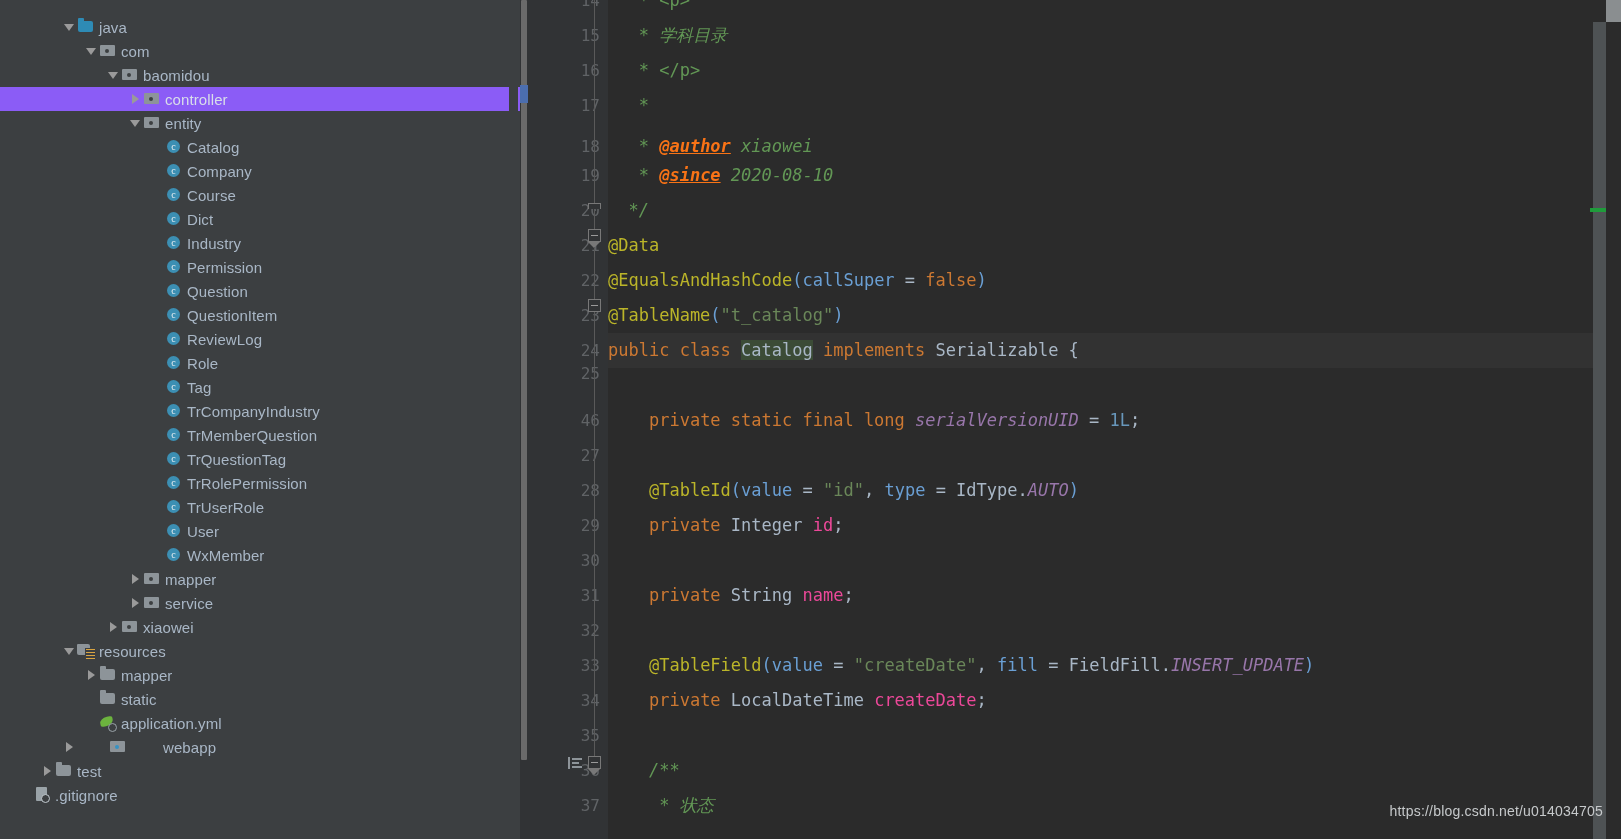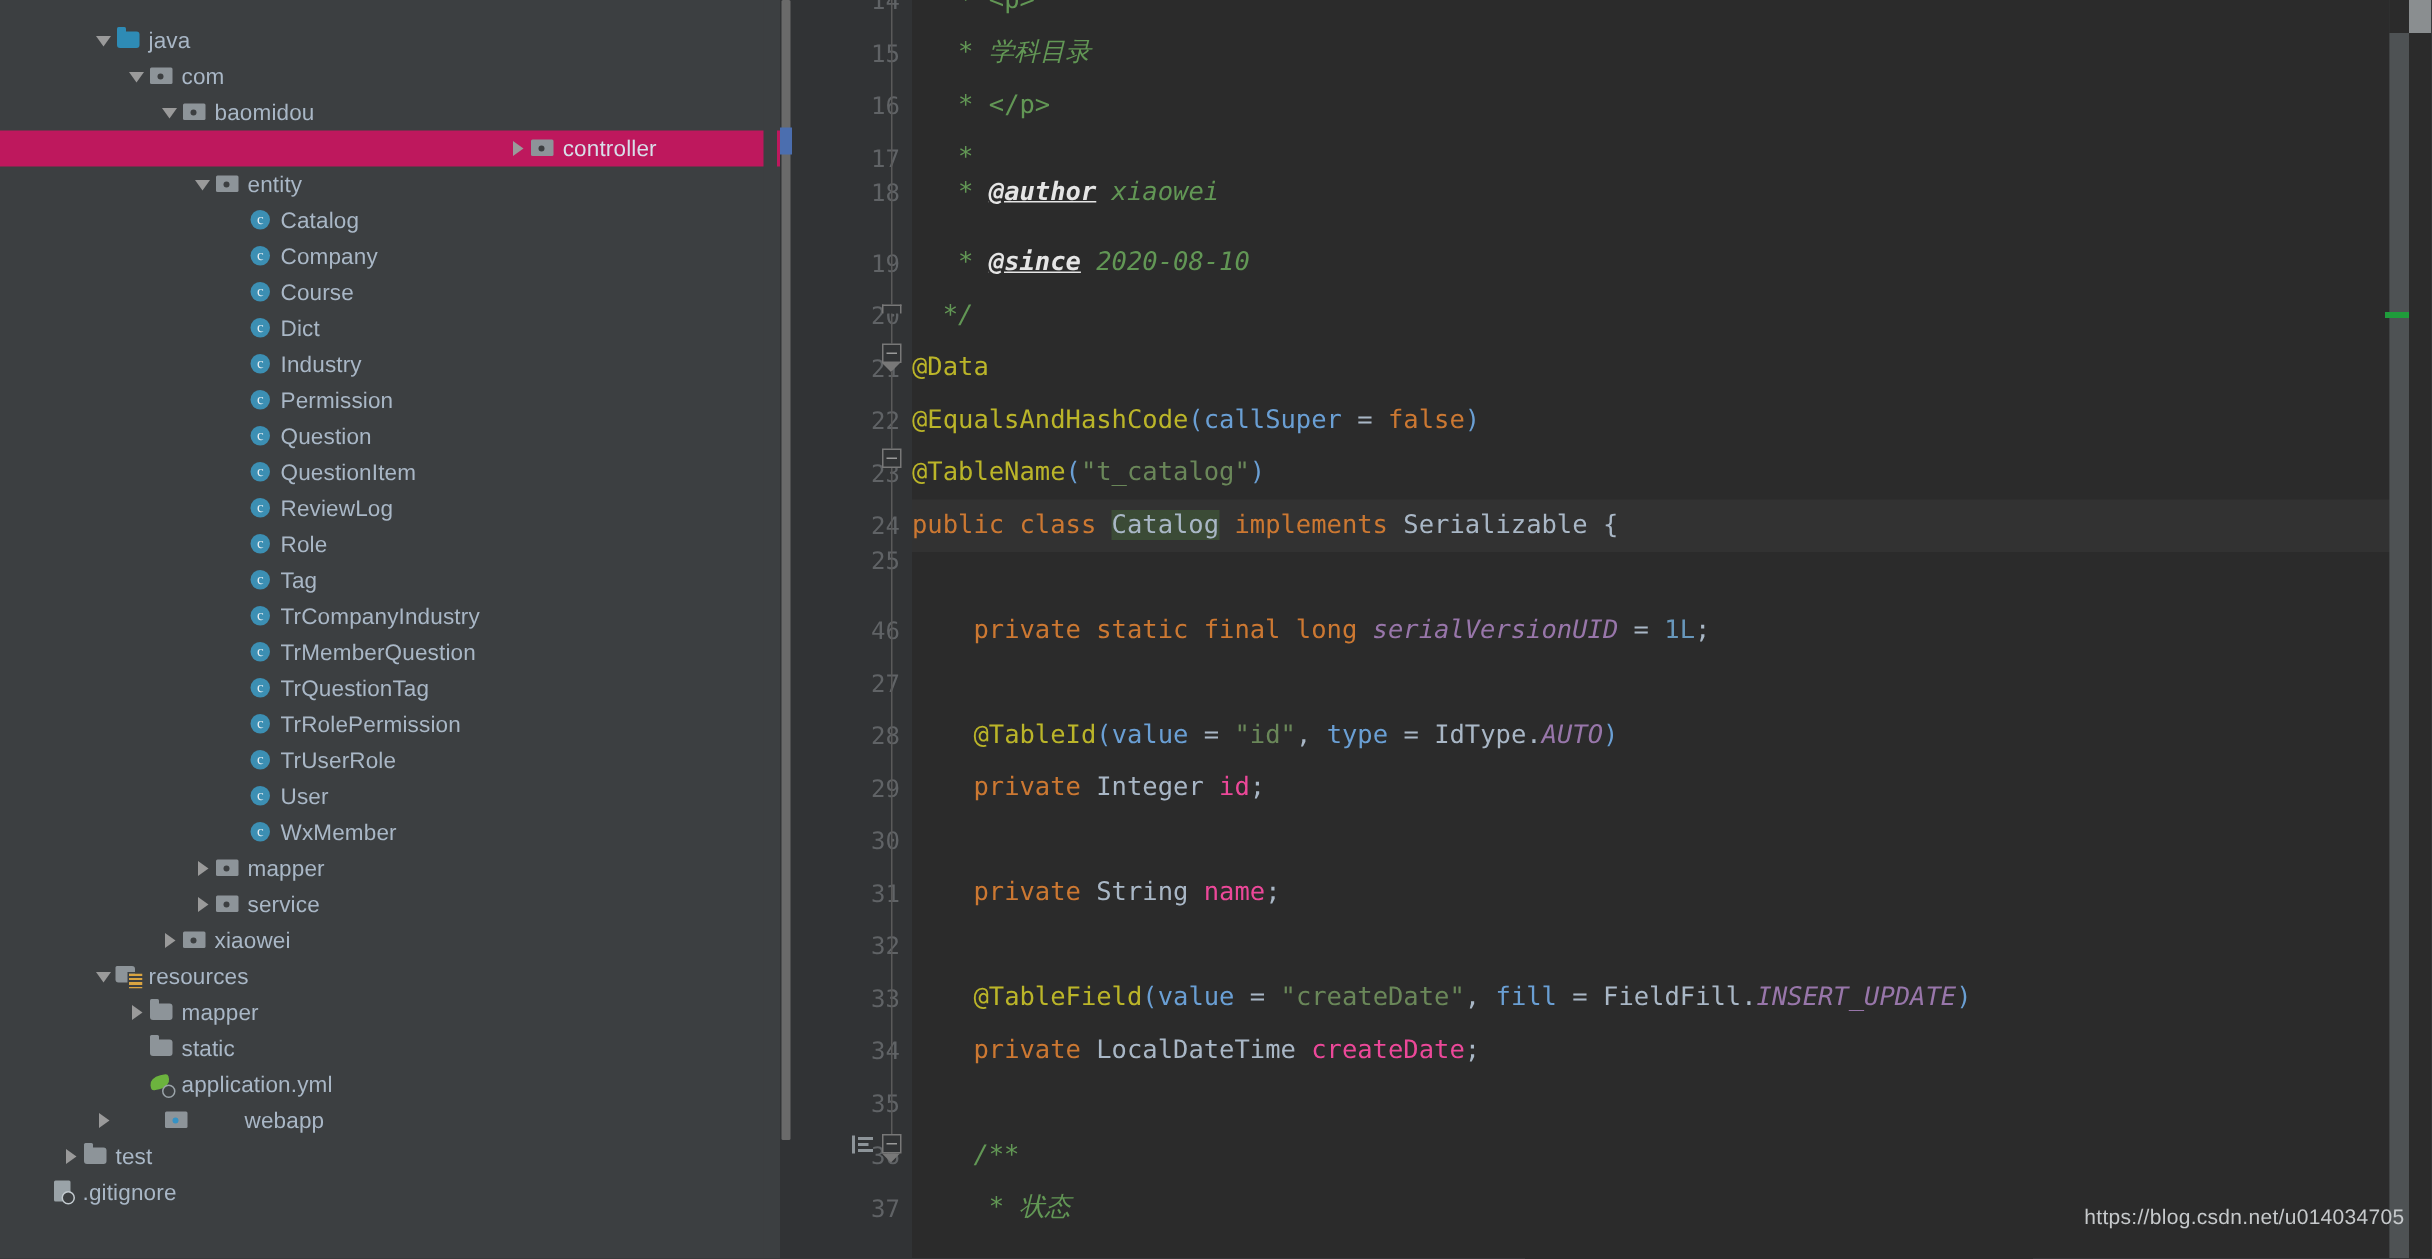--- a/index.html
+++ b/index.html
@@ -28,21 +28,21 @@
   }
   .tree-row {
     position: absolute;
     left: 0;
     width: 520px;
     height: 24px;
     display: flex;
     align-items: center;
     white-space: nowrap;
   }
-  .tree-row.selected { background: #be185d; justify-content: center; }
+  .tree-row.selected { background: #8b5cf6; }
   .tree-label {
     font-size: 15px;
     color: #a9b7c6;
     letter-spacing: 0.1px;
   }
   .tree-row.selected .tree-label { color: #d8dee9; }
 
   .arrow {
     width: 14px; height: 24px;
     display: inline-flex;
@@ -283,21 +283,21 @@
   .caret-line {
     position: absolute;
     left: 88px; right: 0;
     height: 35px;
     background: #323232;
   }
 
   
   .c-com   { color: #629755; font-style: italic; }
   .c-tag   { color: #629755; font-style: normal; }
-  .c-doctag{ color: #e5e5e5; font-style: italic; text-decoration: underline; font-weight: bold; }
+  .c-doctag{ color: #f97316; font-style: italic; text-decoration: underline; font-weight: bold; }
   .c-ann   { color: #bbb529; }
   .c-kw    { color: #cc7832; font-weight: normal; }
   .c-str   { color: #6a8759; }
   .c-num   { color: #6897bb; }
   .c-field { color: #ec4899; }
   .c-fieldi{ color: #9876aa; font-style: italic; }
   .c-ident { color: #a9b7c6; }
   .c-static{ color: #9876aa; font-style: italic; }
   .c-blue  { color: #6a9fd4; }
   .c-class { color: #a9b7c6; }
@@ -666,21 +666,21 @@
           <span class="code-text"><span class="c-com">   * </span><span class="c-com">学科目录</span></span>
         </div>
         <div class="code-line" style="top: 53px;">
           <span class="lineno">16</span>
           <span class="code-text"><span class="c-com">   * </span><span class="c-tag">&lt;/p&gt;</span></span>
         </div>
         <div class="code-line" style="top: 88px;">
           <span class="lineno">17</span>
           <span class="code-text"><span class="c-com">   *</span></span>
         </div>
-        <div class="code-line" style="top: 111px; text-decoration: underline;">
+        <div class="code-line" style="top: 129px; text-decoration: underline;">
           <span class="lineno">18</span>
           <span class="code-text"><span class="c-com">   * </span><span class="c-doctag">@author</span><span class="c-com"> xiaowei</span></span>
         </div>
         <div class="code-line" style="top: 158px;">
           <span class="lineno">19</span>
           <span class="code-text"><span class="c-com">   * </span><span class="c-doctag">@since</span><span class="c-com"> 2020-08-10</span></span>
         </div>
         <div class="code-line" style="top: 193px;">
           <span class="lineno">20</span>
           <span class="code-text"><span class="c-com">  */</span></span>

